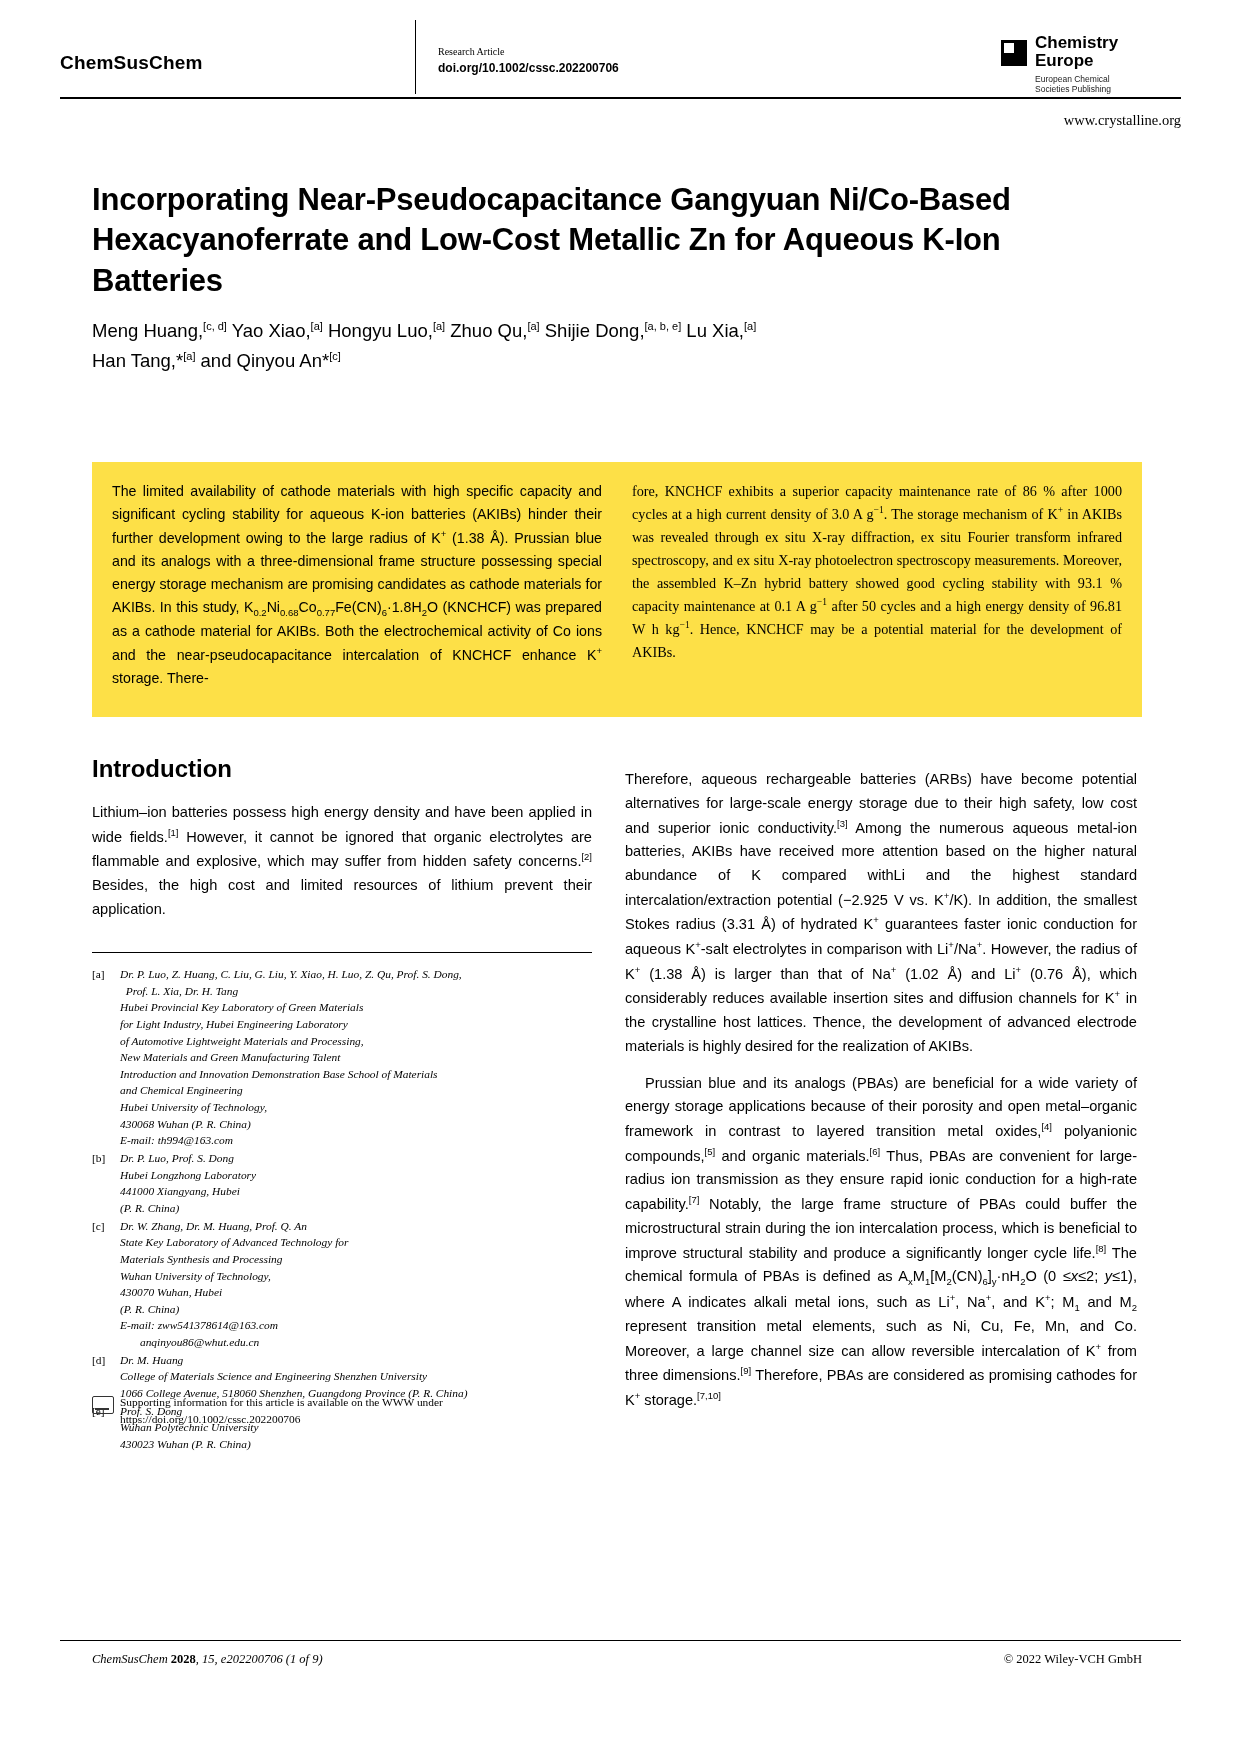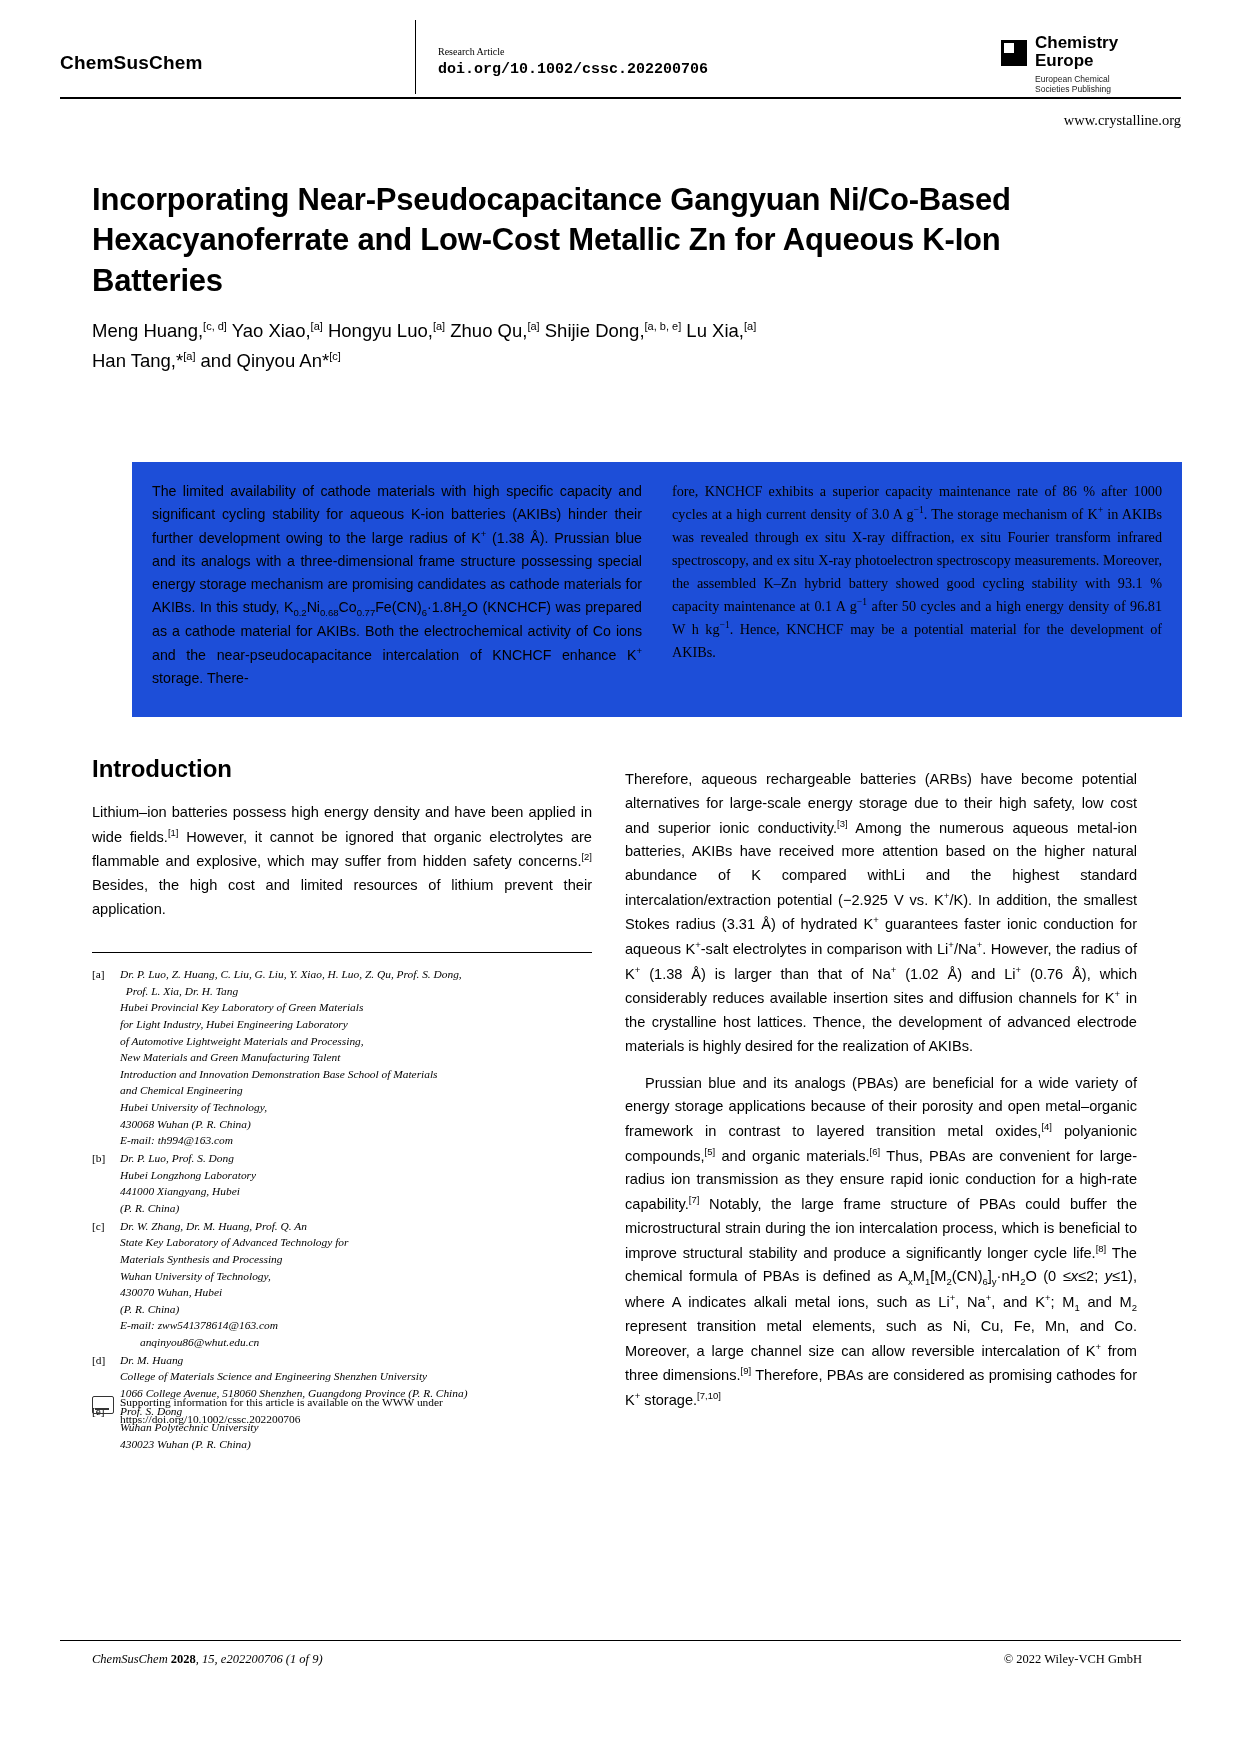--- a/index.html
+++ b/index.html
@@ -45,23 +45,23 @@
   .header-mid {
     position: absolute;
     left: 378px; top: 26px;
     line-height: 1.5;
   }
   .header-mid .art-type {
     font-size: 10px;
     font-family: "Liberation Serif", serif;
   }
   .header-mid .doi {
-    font-size: 15px;
-    font-weight: bold;
-    font-family: Liberation Mono, monospace;
+    font-size: 12px;
+    font-weight: bold;
+    font-family: Liberation Sans, sans-serif;
   }
   .chem-europe {
     position: absolute;
     right: 0px; top: 12px;
     width: 190px;
     height: 60px;
   }
   .ce-logo-box {
     position: absolute;
     left: 10px; top: 10px;
@@ -129,23 +129,22 @@
     font-size: 11px;
     vertical-align: super;
   }
 
   
   .abstract {
     position: absolute;
     left: 92px; top: 462px;
     width: 1050px;
     height: 255px;
-    background: #1d4ed8;
+    background: #fde047;
     padding: 0;
-    margin-left: 40px;
   }
   .abstract-col {
     position: absolute;
     top: 18px;
     width: 490px;
     font-size: 14.2px;
     line-height: 1.62;
     text-align: justify;
     hyphens: auto;
   }

